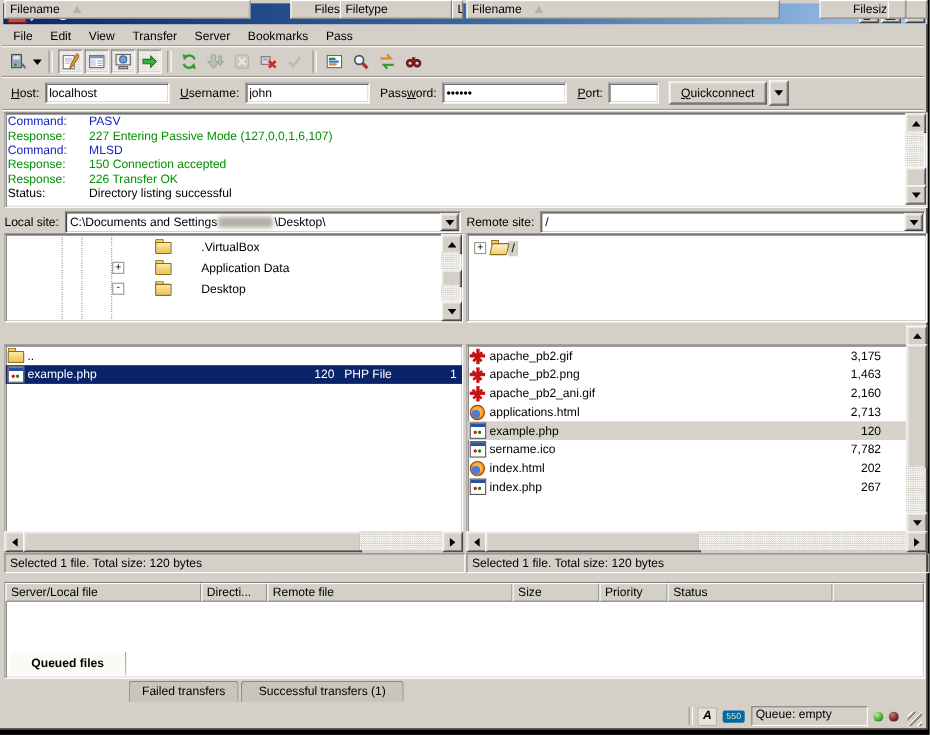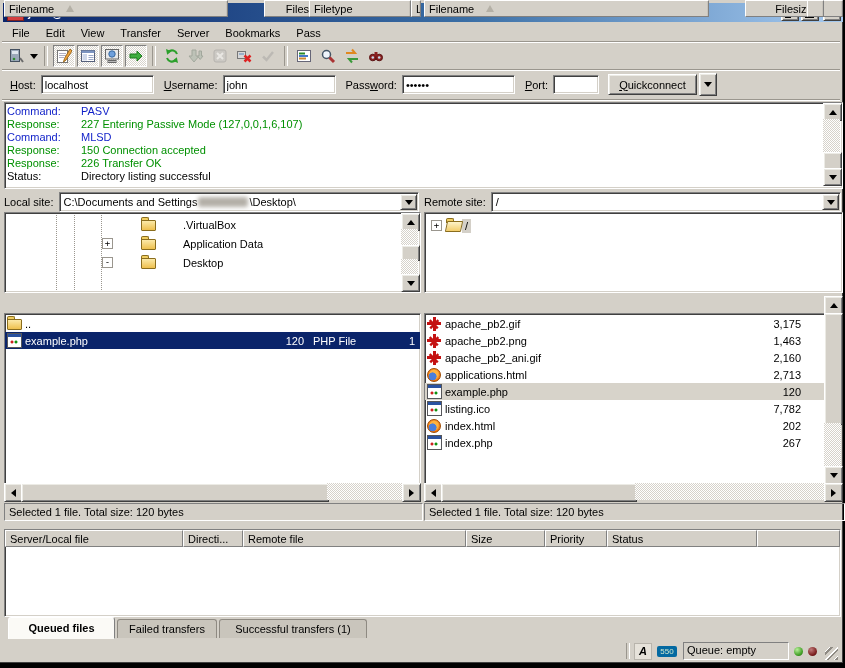--- a/index.html
+++ b/index.html
@@ -474,21 +474,21 @@
               <span class="fi fi-php"></span>
             </span>
           <span class="c-name">example.php</span>
           <span class="c-size">120</span>
         </div>
 
         <div class="frow">
           <span class="c-icon">
               <span class="fi fi-ico"></span>
             </span>
-          <span class="c-name">listing.ico</span>
+          <span class="c-name">sername.ico</span>
           <span class="c-size">7,782</span>
         </div>
 
         <div class="frow">
           <span class="c-icon">
               <span class="fi fi-html"></span>
             </span>
           <span class="c-name">index.html</span>
           <span class="c-size">202</span>
         </div>
@@ -554,21 +554,21 @@
       <div class="qhc" style="width:62px;">
             <span>Priority</span>
           </div>
       <div class="qhc" style="width:150px;">
             <span>Status</span>
           </div>
       <div class="qhc" style="flex:1;"></div>
     </div>
   </div>
 
-  <div class="px tab active" style="left:8px;top:617px;width:107px;height:22px;">
+  <div class="px tab active" style="left:8px;top:592px;width:107px;height:22px;">
         <span>Queued files</span>
       </div>
   <div class="px tab idle" style="left:117px;top:619px;width:100px;height:19px;">
         <span>Failed transfers</span>
       </div>
   <div class="px tab idle" style="left:219px;top:619px;width:148px;height:19px;">
         <span>Successful transfers (1)</span>
       </div>
 
   <div class="px statusbar">

